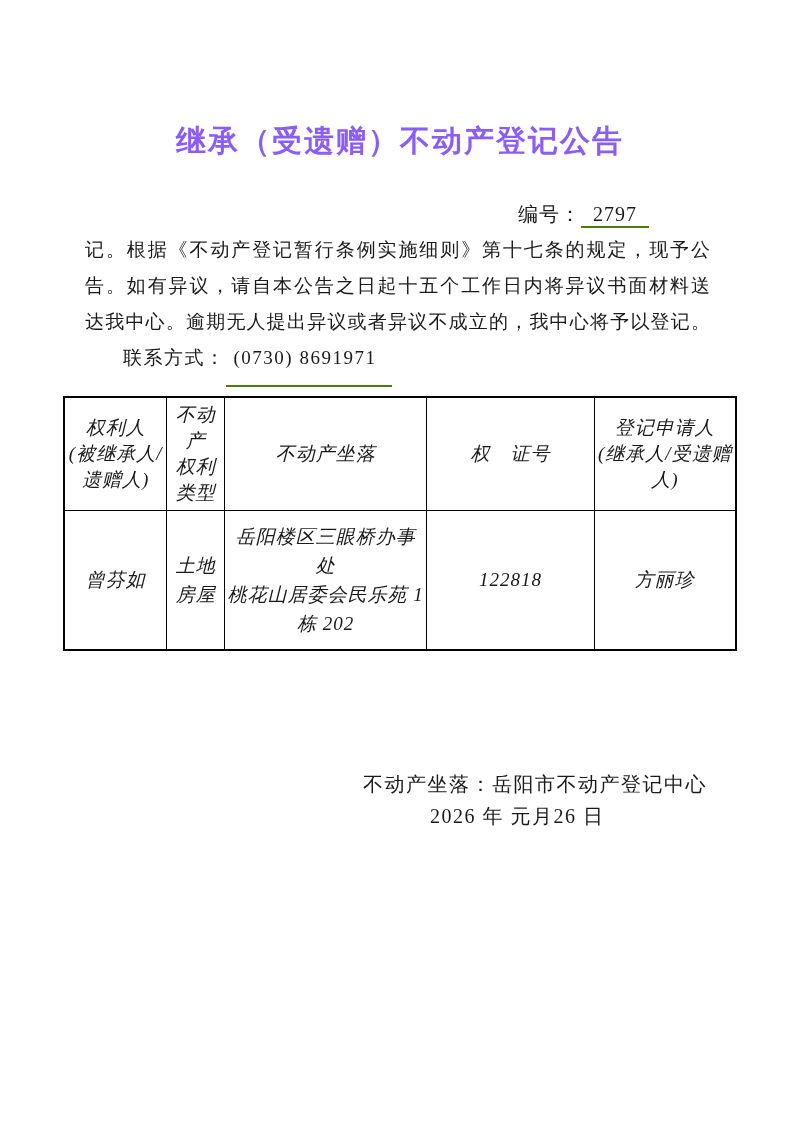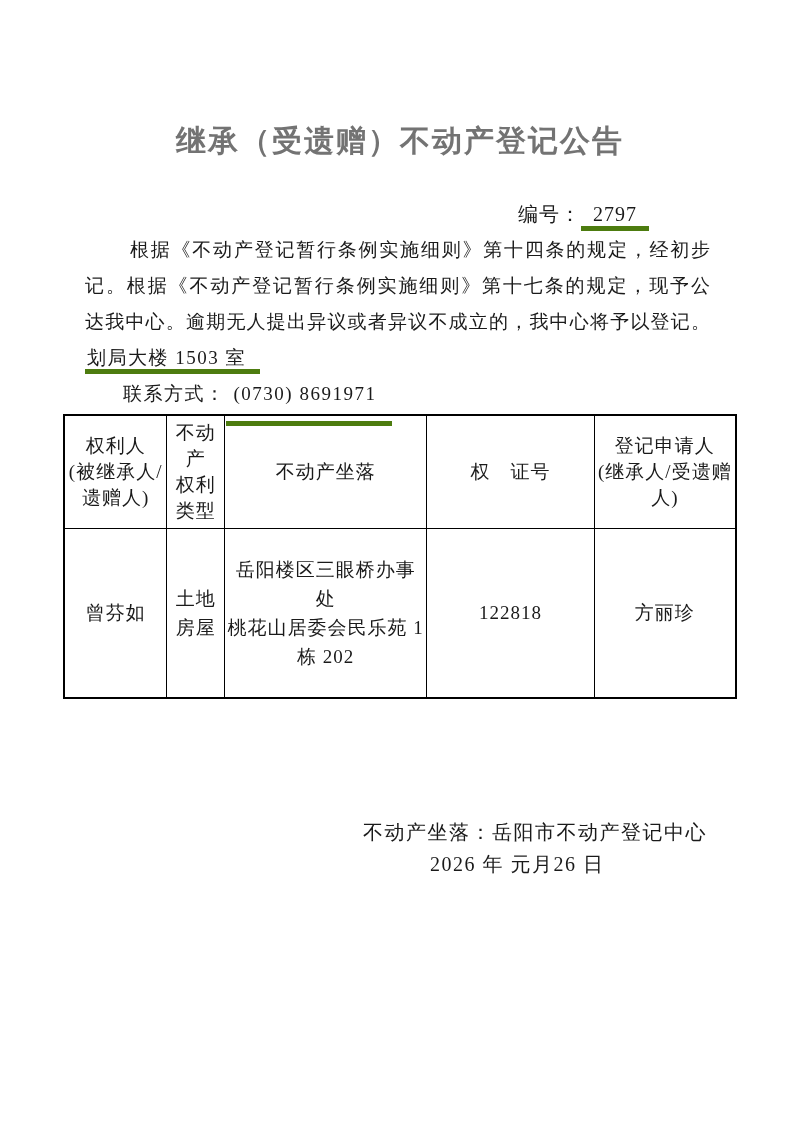--- a/index.html
+++ b/index.html
@@ -6,47 +6,47 @@
   html, body { background: #ffffff; }
   .page {
     width: 793px; height: 1122px; background: #ffffff; position: relative;
     margin: 0 auto; overflow: hidden;
     font-family: "Liberation Serif", "DejaVu Serif", serif;
     color: #1a1a1a;
     padding: 0 56px 0 63px;
   }
   .doc-title {
     font-family: "Liberation Sans", "DejaVu Sans", sans-serif;
-    font-weight: 700; color: #737373;
+    font-weight: 700; color: #8b5cf6;
     font-size: 30px; line-height: 42px; letter-spacing: 2px;
     text-align: center; margin-top: 120px;
   }
   .docno-row {
     margin-top: 34px; font-size: 20px; line-height: 36px;
     text-align: right; padding-right: 88px; letter-spacing: 1px;
   }
-  .u { border-bottom: 5px solid #4d7c0f; margin-top: 20px; }
+  .u { border-bottom: 2px solid #4d7c0f; margin-top: 20px; }
   .docno-row .u { padding: 0 12px 1px 12px; }
   .body-text { margin: 0 27px 0 22px; font-size: 19px; line-height: 36px; }
   .jline { text-align: justify; text-align-last: justify; }
   .indent { text-indent: 45px; }
   .plainline { letter-spacing: 1.5px; }
   .addr2 .u { padding: 0 14px 1px 2px; }
   .contact { text-indent: 38px; }
   .contact .u { padding: 0 16px 17px 8px; }
   table.notice-table {
     width: 100%; border-collapse: collapse; table-layout: fixed;
-    border: 2px solid #000; margin-top: 2px;
+    border: 2px solid #000; margin-top: 20px; font-style: italic;
   }
   table.notice-table td {
     border: 1px solid #000; text-align: center; vertical-align: middle;
     font-size: 19px; letter-spacing: 1px; padding: 4px 2px; overflow: hidden;
   }
   tr.hdr td { height: 82px; line-height: 26px; }
-  tr.rec td { height: 169px; line-height: 29px; }
+  tr.rec td { height: 139px; line-height: 29px; }
   .c1 { width: 15.3%; } .c2 { width: 8.6%; } .c3 { width: 30.1%; }
   .c4 { width: 24.9%; } .c5 { width: 21.1%; }
   .registry-line {
     margin-top: 118px; padding-left: 300px;
     font-size: 20px; line-height: 30px; letter-spacing: 1.5px;
   }
   .date-line {
     margin-top: 2px; padding-left: 367px;
     font-size: 20px; line-height: 30px; letter-spacing: 1.5px;
   }
@@ -56,27 +56,24 @@
 
 <div class="page">
 
   <div class="doc-title">继承（受遗赠）不动产登记公告</div>
 
   <div class="docno-row">
     <span>编号：</span><span class="u">2797</span>
   </div>
 
   <div class="body-text">
-    <div class="jline indent">根据《不动产登记暂行条例实施细则》第十四条的规定，经初步</div>
     <div class="jline">记。根据《不动产登记暂行条例实施细则》第十七条的规定，现予公</div>
+    <div class="jline">告。如有异议，请自本公告之日起十五个工作日内将异议书面材料送</div>
     <div class="jline">达我中心。逾期无人提出异议或者异议不成立的，我中心将予以登记。</div>
 
-    <div class="plainline addr2">
-      <span class="u">划局大楼 1503 室</span>
-    </div>
 
     <div class="plainline contact">
       <span>联系方式：</span><span class="u">(0730) 8691971</span>
     </div>
   </div>
 
   <table class="notice-table">
     <tbody>
         <tr class="hdr">
       <td class="c1">

